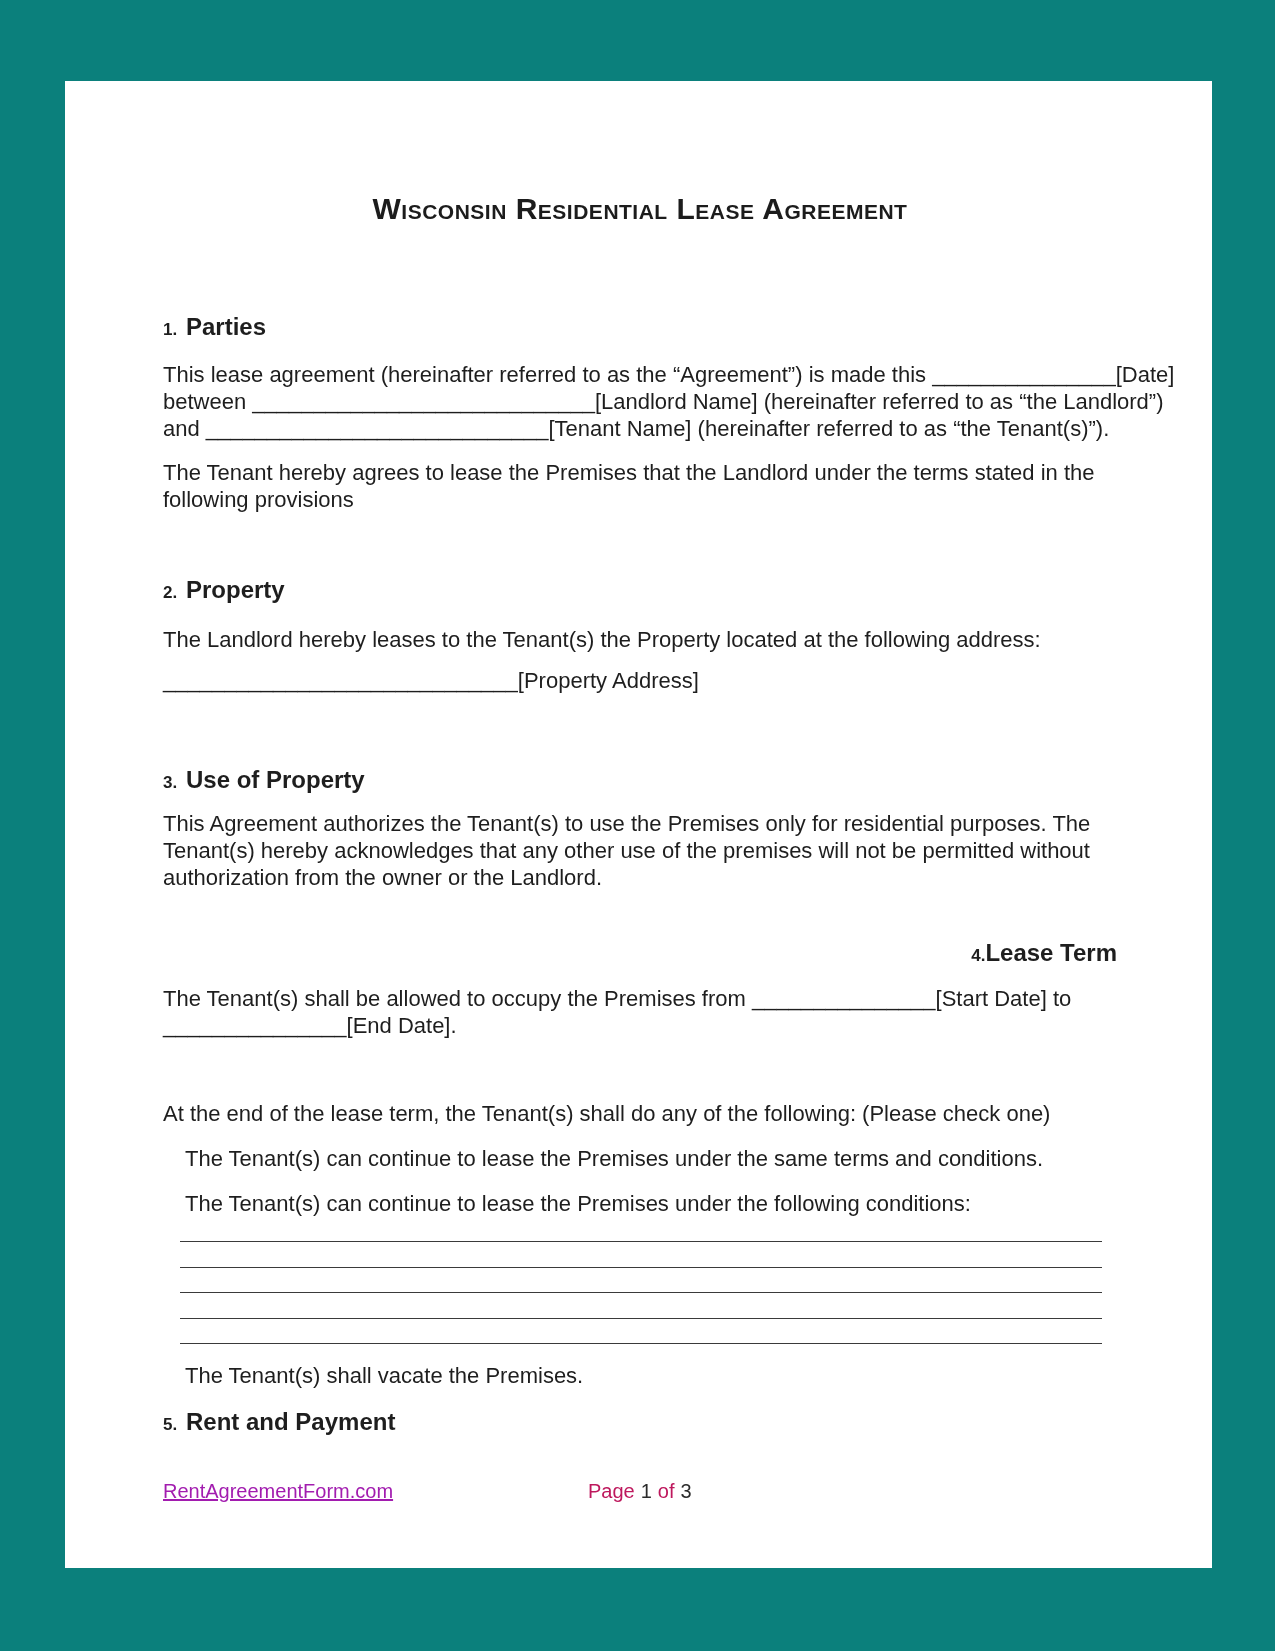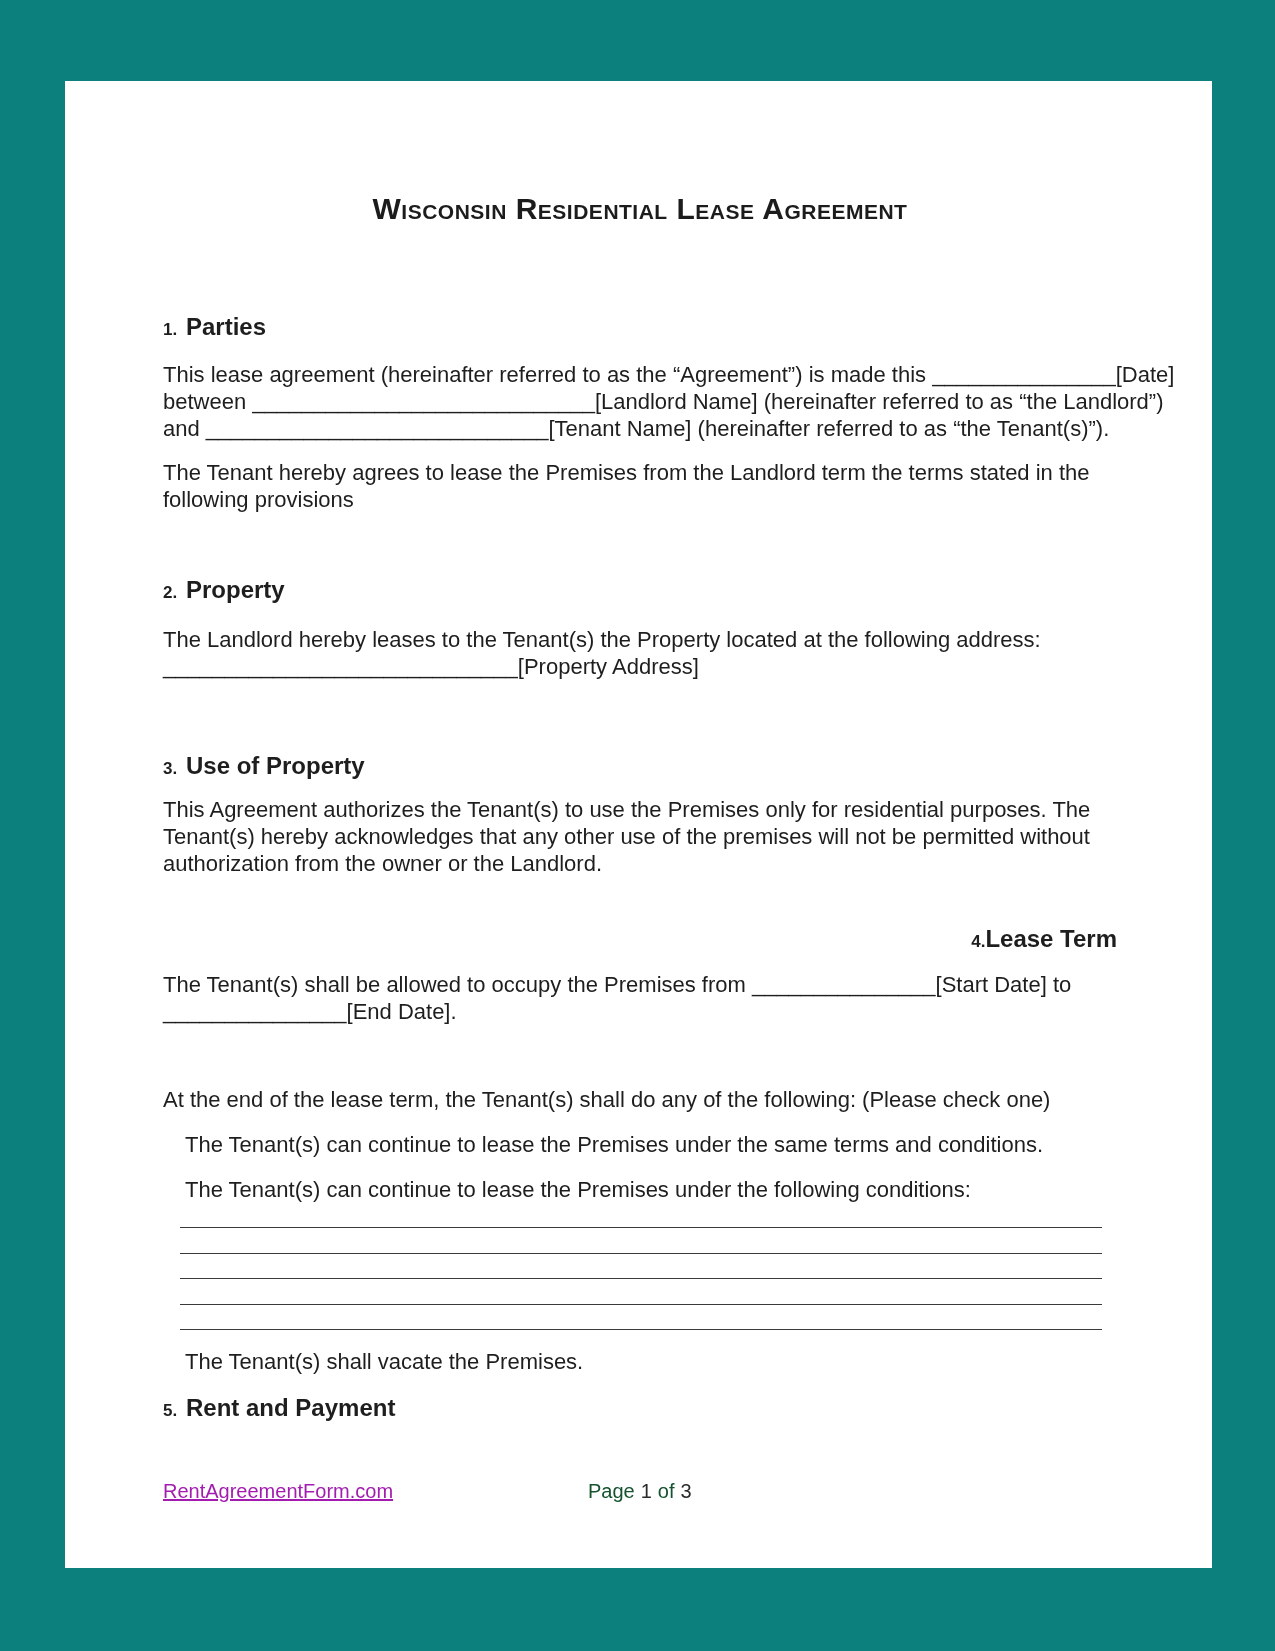--- a/index.html
+++ b/index.html
@@ -54,21 +54,21 @@
   .rule{
     height:24px;
     margin-bottom:0.5px;
     border-bottom:1.5px solid #3a3a3a;
   }
   .m-s1{margin-top:85px;}
   .m-p1{margin-top:16px;}
   .m-p2{margin-top:17px;}
   .m-s2{margin-top:62px;}
   .m-p3{margin-top:18px;}
-  .m-addr{}
+  .m-addr{margin-top:14px;}
   .m-s3{margin-top:71px;}
   .m-p4{margin-top:12px;}
   .m-s4{margin-top:47px;text-align:right;}
   .m-p5{margin-top:14px;}
   .m-prompt{margin-top:61px;}
   .m-opt1{margin-top:18px;}
   .m-opt2{margin-top:18px;}
   .m-rules{margin-top:0;}
   .m-opt3{margin-top:18px;}
   .m-s5{margin-top:18px;}
@@ -81,21 +81,21 @@
   .site{
     color:#a21caf;
     text-decoration:underline;
     cursor:pointer;
   }
   .page-ind{
     position:absolute;
     left:425px;top:0;
     white-space:nowrap;
   }
-  .page-ind .gray{color:#14532d;margin-right:6px;}
+  .page-ind .gray{color:#be185d;margin-right:6px;}
   .page-ind .dark{color:#2b2b2b;margin-right:6px;}
   .page-ind .dark:last-child{margin-right:0;}
 </style>
 </head>
 <body>
 
 <div class="bg">
   <div class="page">
     <div class="content">
 
@@ -103,21 +103,21 @@
 
       <div class="sec-head m-s1"><span class="sec-num">1.</span><span class="sec-label">Parties</span></div>
 
       <div class="para m-p1">
         <div class="line">This lease agreement (hereinafter referred to as the “Agreement”) is made this _______________[Date]</div>
         <div class="line">between ____________________________[Landlord Name] (hereinafter referred to as “the Landlord”)</div>
         <div class="line">and ____________________________[Tenant Name] (hereinafter referred to as “the Tenant(s)”).</div>
       </div>
 
       <div class="para m-p2">
-        <div class="line">The Tenant hereby agrees to lease the Premises from the Landlord term the terms stated in the</div>
+        <div class="line">The Tenant hereby agrees to lease the Premises that the Landlord under the terms stated in the</div>
         <div class="line">following provisions</div>
       </div>
 
       <div class="sec-head m-s2"><span class="sec-num">2.</span><span class="sec-label">Property</span></div>
 
       <div class="single-line m-p3">The Landlord hereby leases to the Tenant(s) the Property located at the following address:</div>
       <div class="single-line m-addr">_____________________________[Property Address]</div>
 
       <div class="sec-head m-s3"><span class="sec-num">3.</span><span class="sec-label">Use of Property</span></div>
 

